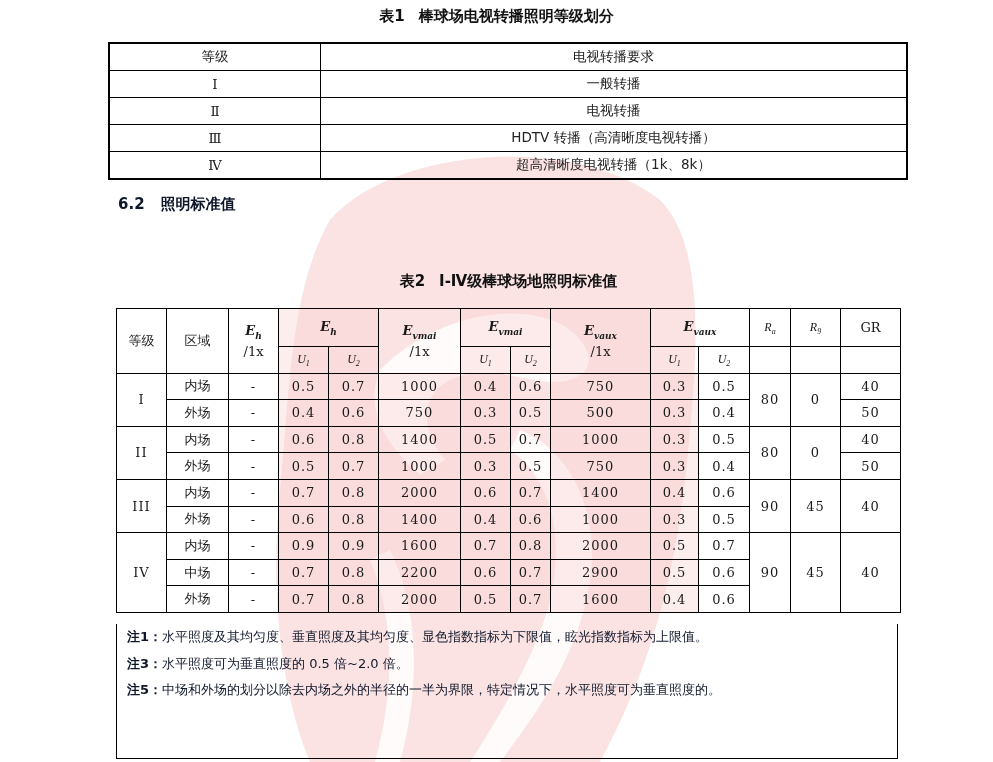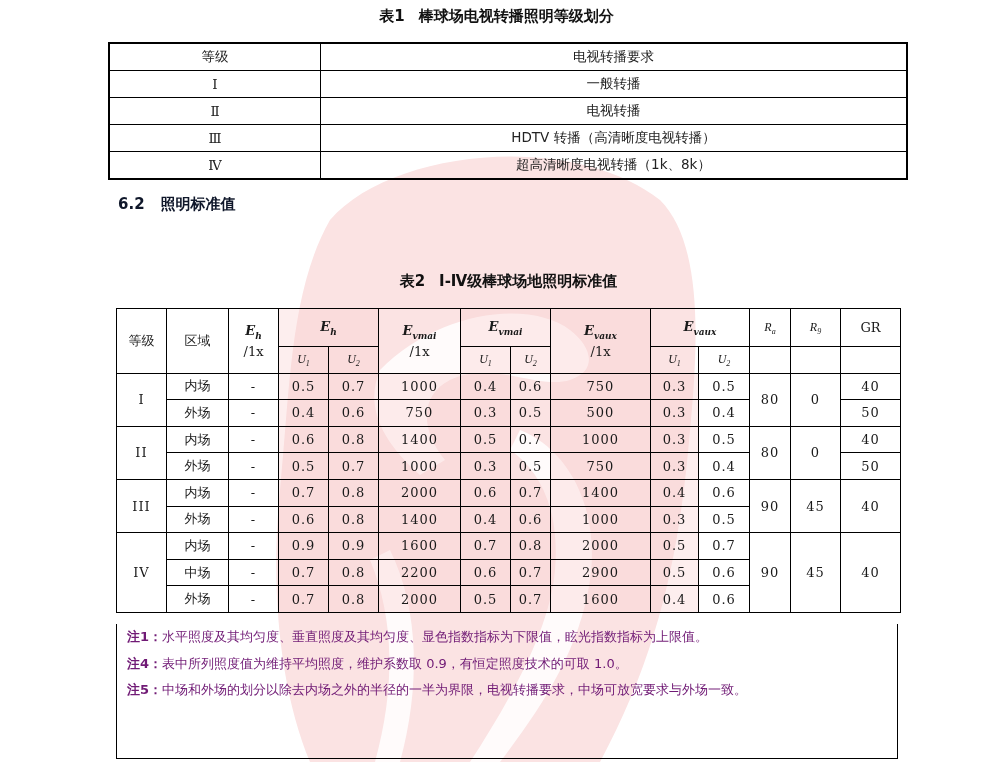--- a/index.html
+++ b/index.html
@@ -35,21 +35,21 @@
   #t2 .hdr-bot { height: 23px; }
   .sym { font-style: italic; font-weight: bold; font-family: "DejaVu Serif", "Liberation Serif", serif; font-size: 13px; text-align: right; }
   .sym sub { font-size: 9px; font-style: italic; }
   .u { font-style: italic; font-family: Liberation Serif, serif; font-size: 12px; }
   .u sub { font-size: 8px; }
   .lx { display: block; margin-top: 4px; font-family: "DejaVu Serif", "Liberation Serif", serif; font-size: 13px; text-align: center; }
   .ital { font-family: "DejaVu Serif", "Liberation Serif", serif; }
 
   .notes { position: absolute; left: 116px; top: 624px; width: 780px; height: 134px;
            border: 1.8px solid #000; border-top: none; }
-  .note { font-family: "DejaVu Sans", "Liberation Sans", sans-serif; font-size: 13px; line-height: 26.5px; padding-left: 10px; color: #701a75; white-space: nowrap; }
+  .note { font-family: "DejaVu Sans", "Liberation Sans", sans-serif; font-size: 13px; line-height: 26.5px; padding-left: 10px; color: #0f172a; white-space: nowrap; }
   .note .nl { font-weight: bold; }
 </style>
 </head>
 <body>
 
 <svg class="watermark" viewBox="0 0 430 632" xmlns="http://www.w3.org/2000/svg">
   <path d="M60 90 C120 20, 300 0, 390 70 C430 110, 430 200, 420 300 C410 420, 390 520, 330 632 L40 632 C10 560, 0 460, 10 360 C20 260, 20 160, 60 90 Z" fill="#fbe3e3"></path>
   <path d="M110 240 C170 180, 260 170, 300 200 C320 215, 330 240, 300 250 C270 260, 220 230, 180 250 C150 265, 150 300, 175 330 L150 345 C110 310, 95 275, 110 240 Z" fill="#ffffff" opacity="0.85"></path>
   <path d="M250 300 C300 320, 330 380, 320 450 C310 520, 270 580, 230 632 L200 632 C240 570, 280 500, 285 440 C290 380, 270 340, 240 320 Z" fill="#ffffff" opacity="0.85"></path>
   <path d="M120 420 C150 480, 150 560, 130 632 L105 632 C125 560, 125 490, 100 430 Z" fill="#ffffff" opacity="0.85"></path>
@@ -280,17 +280,17 @@
       <td class="num pink">0.7</td>
       <td class="num pink">1600</td>
       <td class="num pink">0.4</td>
       <td class="num">0.6</td>
     </tr>
   </tbody>
     </table>
 
   <div class="notes">
     <div class="note"><span class="nl">注1：</span><span>水平照度及其均匀度、垂直照度及其均匀度、显色指数指标为下限值，眩光指数指标为上限值。</span></div>
-    <div class="note"><span class="nl">注4：</span><span>表中所列照度值为维持平均照度，维护系数取 0.9，有恒定照度技术的可取 1.0。</span></div>
-    <div class="note"><span class="nl">注5：</span><span>中场和外场的划分以除去内场之外的半径的一半为界限，电视转播要求，中场可放宽要求与外场一致。</span></div>
+    <div class="note"><span class="nl">注3：</span><span>水平照度可为垂直照度的 0.5 倍~2.0 倍。</span></div>
+    <div class="note"><span class="nl">注5：</span><span>中场和外场的划分以除去内场之外的半径的一半为界限，特定情况下，水平照度可为垂直照度的。</span></div>
   </div>
 
 </div>
 
 </body></html>

